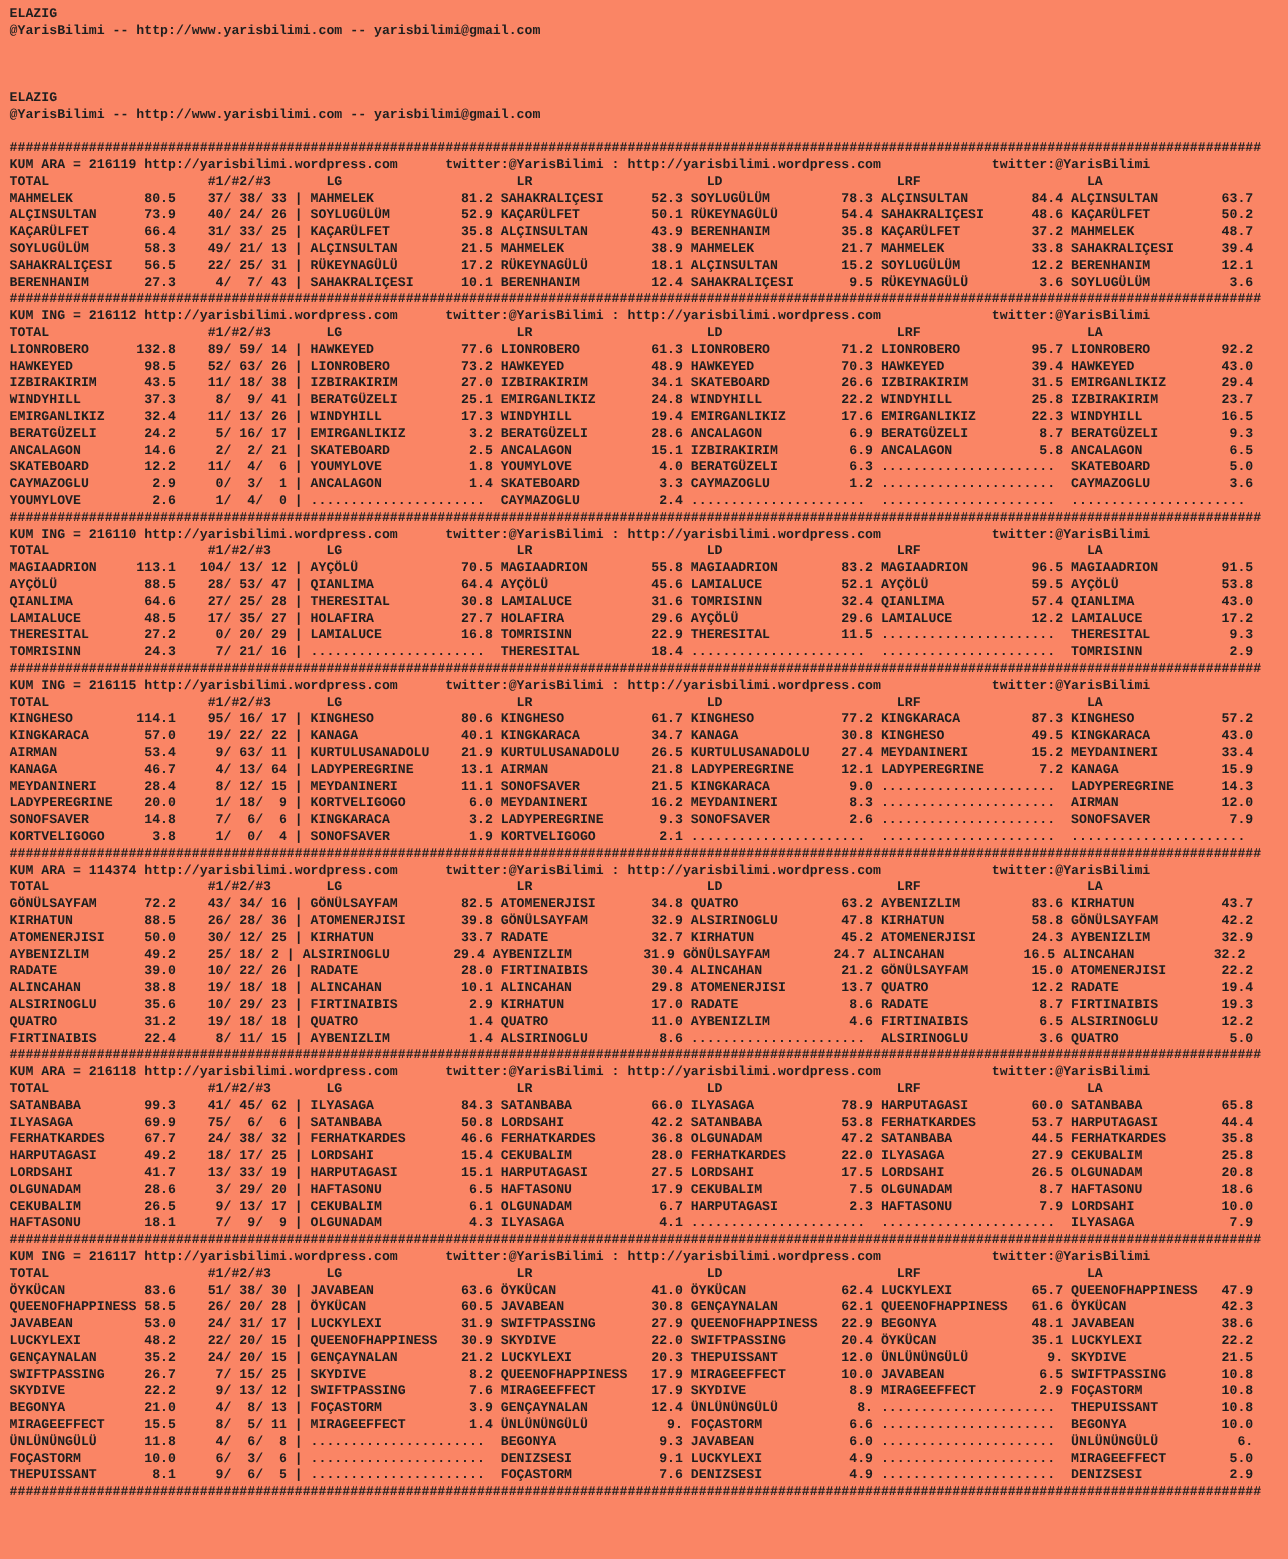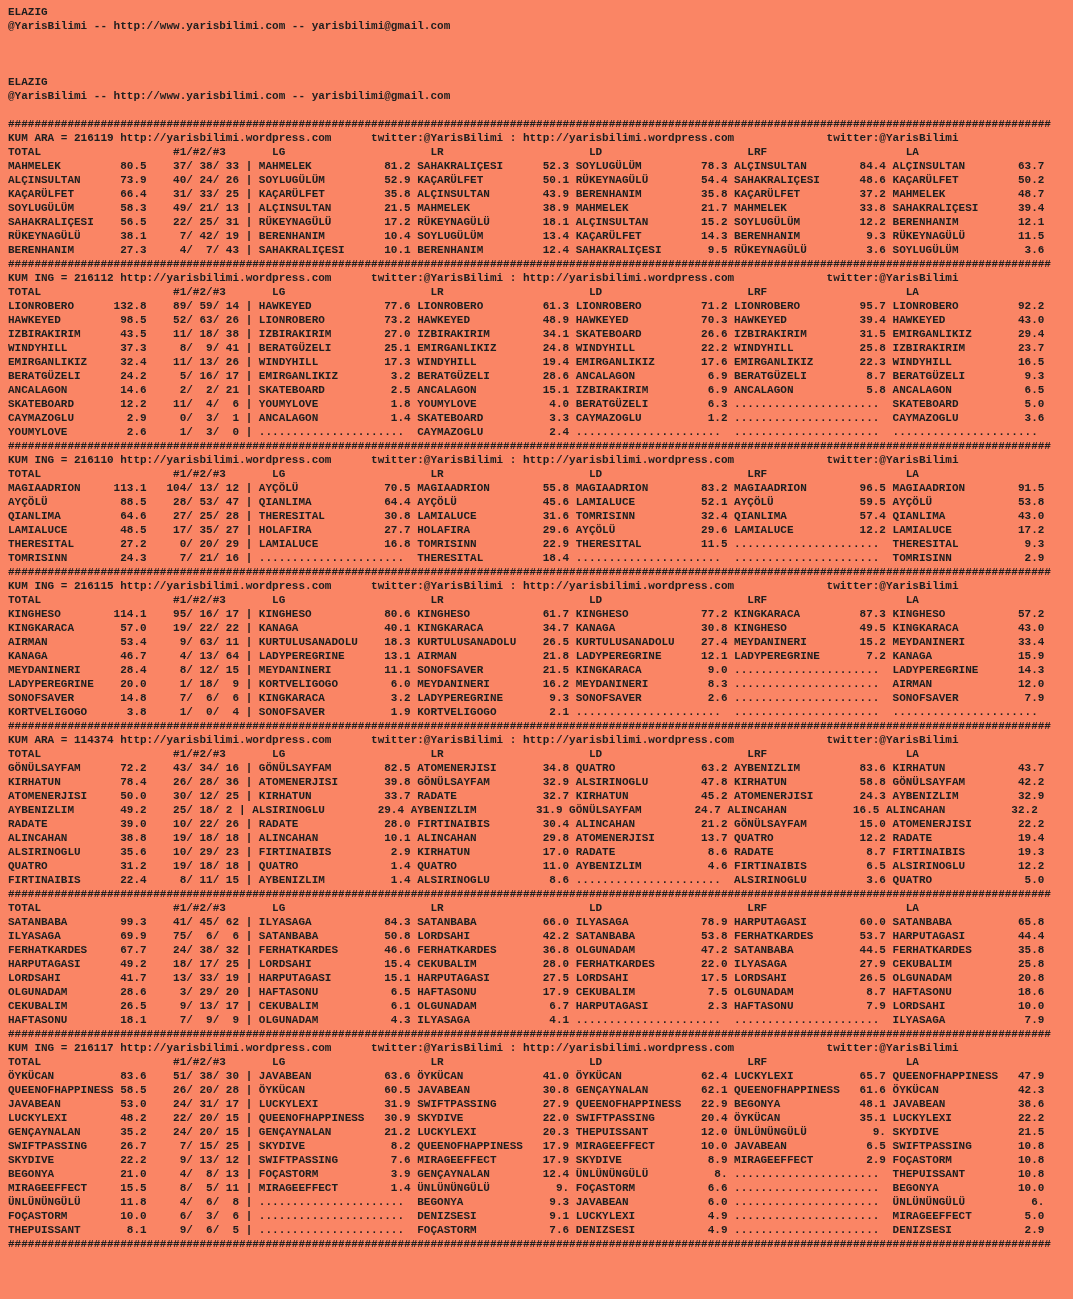--- a/index.html
+++ b/index.html
@@ -32,68 +32,68 @@
   <div class="ln"></div>
   <div id="sections">
       <div class="ln">##############################################################################################################################################################</div>
       <div class="ln">KUM ARA = 216119 http://yarisbilimi.wordpress.com      twitter:@YarisBilimi : http://yarisbilimi.wordpress.com              twitter:@YarisBilimi</div>
       <div class="ln">TOTAL                    #1/#2/#3       LG                      LR                      LD                      LRF                     LA</div>
       <div class="ln">MAHMELEK         80.5    37/ 38/ 33 | MAHMELEK           81.2 SAHAKRALIÇESI      52.3 SOYLUGÜLÜM         78.3 ALÇINSULTAN        84.4 ALÇINSULTAN        63.7 </div>
       <div class="ln">ALÇINSULTAN      73.9    40/ 24/ 26 | SOYLUGÜLÜM         52.9 KAÇARÜLFET         50.1 RÜKEYNAGÜLÜ        54.4 SAHAKRALIÇESI      48.6 KAÇARÜLFET         50.2 </div>
       <div class="ln">KAÇARÜLFET       66.4    31/ 33/ 25 | KAÇARÜLFET         35.8 ALÇINSULTAN        43.9 BERENHANIM         35.8 KAÇARÜLFET         37.2 MAHMELEK           48.7 </div>
       <div class="ln">SOYLUGÜLÜM       58.3    49/ 21/ 13 | ALÇINSULTAN        21.5 MAHMELEK           38.9 MAHMELEK           21.7 MAHMELEK           33.8 SAHAKRALIÇESI      39.4 </div>
       <div class="ln">SAHAKRALIÇESI    56.5    22/ 25/ 31 | RÜKEYNAGÜLÜ        17.2 RÜKEYNAGÜLÜ        18.1 ALÇINSULTAN        15.2 SOYLUGÜLÜM         12.2 BERENHANIM         12.1 </div>
-      <div class="ln">RÜKEYNAGÜLÜ      38.1     7/ 42/ 19 | BERENHANIM         10.4 SOYLUGÜLÜM         13.4 KAÇARÜLFET         14.3 BERENHANIM          9.3 RÜKEYNAGÜLÜ        11.5 </div>
       <div class="ln">BERENHANIM       27.3     4/  7/ 43 | SAHAKRALIÇESI      10.1 BERENHANIM         12.4 SAHAKRALIÇESI       9.5 RÜKEYNAGÜLÜ         3.6 SOYLUGÜLÜM          3.6 </div>
       <div class="ln">##############################################################################################################################################################</div>
       <div class="ln">KUM ING = 216112 http://yarisbilimi.wordpress.com      twitter:@YarisBilimi : http://yarisbilimi.wordpress.com              twitter:@YarisBilimi</div>
       <div class="ln">TOTAL                    #1/#2/#3       LG                      LR                      LD                      LRF                     LA</div>
       <div class="ln">LIONROBERO      132.8    89/ 59/ 14 | HAWKEYED           77.6 LIONROBERO         61.3 LIONROBERO         71.2 LIONROBERO         95.7 LIONROBERO         92.2 </div>
       <div class="ln">HAWKEYED         98.5    52/ 63/ 26 | LIONROBERO         73.2 HAWKEYED           48.9 HAWKEYED           70.3 HAWKEYED           39.4 HAWKEYED           43.0 </div>
       <div class="ln">IZBIRAKIRIM      43.5    11/ 18/ 38 | IZBIRAKIRIM        27.0 IZBIRAKIRIM        34.1 SKATEBOARD         26.6 IZBIRAKIRIM        31.5 EMIRGANLIKIZ       29.4 </div>
       <div class="ln">WINDYHILL        37.3     8/  9/ 41 | BERATGÜZELI        25.1 EMIRGANLIKIZ       24.8 WINDYHILL          22.2 WINDYHILL          25.8 IZBIRAKIRIM        23.7 </div>
       <div class="ln">EMIRGANLIKIZ     32.4    11/ 13/ 26 | WINDYHILL          17.3 WINDYHILL          19.4 EMIRGANLIKIZ       17.6 EMIRGANLIKIZ       22.3 WINDYHILL          16.5 </div>
       <div class="ln">BERATGÜZELI      24.2     5/ 16/ 17 | EMIRGANLIKIZ        3.2 BERATGÜZELI        28.6 ANCALAGON           6.9 BERATGÜZELI         8.7 BERATGÜZELI         9.3 </div>
       <div class="ln">ANCALAGON        14.6     2/  2/ 21 | SKATEBOARD          2.5 ANCALAGON          15.1 IZBIRAKIRIM         6.9 ANCALAGON           5.8 ANCALAGON           6.5 </div>
       <div class="ln">SKATEBOARD       12.2    11/  4/  6 | YOUMYLOVE           1.8 YOUMYLOVE           4.0 BERATGÜZELI         6.3 ......................  SKATEBOARD          5.0 </div>
       <div class="ln">CAYMAZOGLU        2.9     0/  3/  1 | ANCALAGON           1.4 SKATEBOARD          3.3 CAYMAZOGLU          1.2 ......................  CAYMAZOGLU          3.6 </div>
-      <div class="ln">YOUMYLOVE         2.6     1/  3/  0 | ......................  CAYMAZOGLU          2.4 ......................  ......................  ......................  </div>
+      <div class="ln">YOUMYLOVE         2.6     1/  4/  0 | ......................  CAYMAZOGLU          2.4 ......................  ......................  ......................  </div>
       <div class="ln">##############################################################################################################################################################</div>
       <div class="ln">KUM ING = 216110 http://yarisbilimi.wordpress.com      twitter:@YarisBilimi : http://yarisbilimi.wordpress.com              twitter:@YarisBilimi</div>
       <div class="ln">TOTAL                    #1/#2/#3       LG                      LR                      LD                      LRF                     LA</div>
       <div class="ln">MAGIAADRION     113.1   104/ 13/ 12 | AYÇÖLÜ             70.5 MAGIAADRION        55.8 MAGIAADRION        83.2 MAGIAADRION        96.5 MAGIAADRION        91.5 </div>
       <div class="ln">AYÇÖLÜ           88.5    28/ 53/ 47 | QIANLIMA           64.4 AYÇÖLÜ             45.6 LAMIALUCE          52.1 AYÇÖLÜ             59.5 AYÇÖLÜ             53.8 </div>
       <div class="ln">QIANLIMA         64.6    27/ 25/ 28 | THERESITAL         30.8 LAMIALUCE          31.6 TOMRISINN          32.4 QIANLIMA           57.4 QIANLIMA           43.0 </div>
       <div class="ln">LAMIALUCE        48.5    17/ 35/ 27 | HOLAFIRA           27.7 HOLAFIRA           29.6 AYÇÖLÜ             29.6 LAMIALUCE          12.2 LAMIALUCE          17.2 </div>
       <div class="ln">THERESITAL       27.2     0/ 20/ 29 | LAMIALUCE          16.8 TOMRISINN          22.9 THERESITAL         11.5 ......................  THERESITAL          9.3 </div>
       <div class="ln">TOMRISINN        24.3     7/ 21/ 16 | ......................  THERESITAL         18.4 ......................  ......................  TOMRISINN           2.9 </div>
       <div class="ln">##############################################################################################################################################################</div>
       <div class="ln">KUM ING = 216115 http://yarisbilimi.wordpress.com      twitter:@YarisBilimi : http://yarisbilimi.wordpress.com              twitter:@YarisBilimi</div>
       <div class="ln">TOTAL                    #1/#2/#3       LG                      LR                      LD                      LRF                     LA</div>
       <div class="ln">KINGHESO        114.1    95/ 16/ 17 | KINGHESO           80.6 KINGHESO           61.7 KINGHESO           77.2 KINGKARACA         87.3 KINGHESO           57.2 </div>
       <div class="ln">KINGKARACA       57.0    19/ 22/ 22 | KANAGA             40.1 KINGKARACA         34.7 KANAGA             30.8 KINGHESO           49.5 KINGKARACA         43.0 </div>
-      <div class="ln">AIRMAN           53.4     9/ 63/ 11 | KURTULUSANADOLU    18.3 KURTULUSANADOLU    26.5 KURTULUSANADOLU    27.4 MEYDANINERI        15.2 MEYDANINERI        33.4 </div>
+      <div class="ln">AIRMAN           53.4     9/ 63/ 11 | KURTULUSANADOLU    21.9 KURTULUSANADOLU    26.5 KURTULUSANADOLU    27.4 MEYDANINERI        15.2 MEYDANINERI        33.4 </div>
       <div class="ln">KANAGA           46.7     4/ 13/ 64 | LADYPEREGRINE      13.1 AIRMAN             21.8 LADYPEREGRINE      12.1 LADYPEREGRINE       7.2 KANAGA             15.9 </div>
       <div class="ln">MEYDANINERI      28.4     8/ 12/ 15 | MEYDANINERI        11.1 SONOFSAVER         21.5 KINGKARACA          9.0 ......................  LADYPEREGRINE      14.3 </div>
       <div class="ln">LADYPEREGRINE    20.0     1/ 18/  9 | KORTVELIGOGO        6.0 MEYDANINERI        16.2 MEYDANINERI         8.3 ......................  AIRMAN             12.0 </div>
       <div class="ln">SONOFSAVER       14.8     7/  6/  6 | KINGKARACA          3.2 LADYPEREGRINE       9.3 SONOFSAVER          2.6 ......................  SONOFSAVER          7.9 </div>
       <div class="ln">KORTVELIGOGO      3.8     1/  0/  4 | SONOFSAVER          1.9 KORTVELIGOGO        2.1 ......................  ......................  ......................  </div>
       <div class="ln">##############################################################################################################################################################</div>
       <div class="ln">KUM ARA = 114374 http://yarisbilimi.wordpress.com      twitter:@YarisBilimi : http://yarisbilimi.wordpress.com              twitter:@YarisBilimi</div>
       <div class="ln">TOTAL                    #1/#2/#3       LG                      LR                      LD                      LRF                     LA</div>
       <div class="ln">GÖNÜLSAYFAM      72.2    43/ 34/ 16 | GÖNÜLSAYFAM        82.5 ATOMENERJISI       34.8 QUATRO             63.2 AYBENIZLIM         83.6 KIRHATUN           43.7 </div>
-      <div class="ln">KIRHATUN         78.4    26/ 28/ 36 | ATOMENERJISI       39.8 GÖNÜLSAYFAM        32.9 ALSIRINOGLU        47.8 KIRHATUN           58.8 GÖNÜLSAYFAM        42.2 </div>
+      <div class="ln">KIRHATUN         88.5    26/ 28/ 36 | ATOMENERJISI       39.8 GÖNÜLSAYFAM        32.9 ALSIRINOGLU        47.8 KIRHATUN           58.8 GÖNÜLSAYFAM        42.2 </div>
       <div class="ln">ATOMENERJISI     50.0    30/ 12/ 25 | KIRHATUN           33.7 RADATE             32.7 KIRHATUN           45.2 ATOMENERJISI       24.3 AYBENIZLIM         32.9 </div>
       <div class="ln">AYBENIZLIM       49.2    25/ 18/ 2 | ALSIRINOGLU        29.4 AYBENIZLIM         31.9 GÖNÜLSAYFAM        24.7 ALINCAHAN          16.5 ALINCAHAN          32.2 </div>
       <div class="ln">RADATE           39.0    10/ 22/ 26 | RADATE             28.0 FIRTINAIBIS        30.4 ALINCAHAN          21.2 GÖNÜLSAYFAM        15.0 ATOMENERJISI       22.2 </div>
       <div class="ln">ALINCAHAN        38.8    19/ 18/ 18 | ALINCAHAN          10.1 ALINCAHAN          29.8 ATOMENERJISI       13.7 QUATRO             12.2 RADATE             19.4 </div>
       <div class="ln">ALSIRINOGLU      35.6    10/ 29/ 23 | FIRTINAIBIS         2.9 KIRHATUN           17.0 RADATE              8.6 RADATE              8.7 FIRTINAIBIS        19.3 </div>
       <div class="ln">QUATRO           31.2    19/ 18/ 18 | QUATRO              1.4 QUATRO             11.0 AYBENIZLIM          4.6 FIRTINAIBIS         6.5 ALSIRINOGLU        12.2 </div>
       <div class="ln">FIRTINAIBIS      22.4     8/ 11/ 15 | AYBENIZLIM          1.4 ALSIRINOGLU         8.6 ......................  ALSIRINOGLU         3.6 QUATRO              5.0 </div>
       <div class="ln">##############################################################################################################################################################</div>
+      <div class="ln">KUM ARA = 216118 http://yarisbilimi.wordpress.com      twitter:@YarisBilimi : http://yarisbilimi.wordpress.com              twitter:@YarisBilimi</div>
       <div class="ln">TOTAL                    #1/#2/#3       LG                      LR                      LD                      LRF                     LA</div>
       <div class="ln">SATANBABA        99.3    41/ 45/ 62 | ILYASAGA           84.3 SATANBABA          66.0 ILYASAGA           78.9 HARPUTAGASI        60.0 SATANBABA          65.8 </div>
       <div class="ln">ILYASAGA         69.9    75/  6/  6 | SATANBABA          50.8 LORDSAHI           42.2 SATANBABA          53.8 FERHATKARDES       53.7 HARPUTAGASI        44.4 </div>
       <div class="ln">FERHATKARDES     67.7    24/ 38/ 32 | FERHATKARDES       46.6 FERHATKARDES       36.8 OLGUNADAM          47.2 SATANBABA          44.5 FERHATKARDES       35.8 </div>
       <div class="ln">HARPUTAGASI      49.2    18/ 17/ 25 | LORDSAHI           15.4 CEKUBALIM          28.0 FERHATKARDES       22.0 ILYASAGA           27.9 CEKUBALIM          25.8 </div>
       <div class="ln">LORDSAHI         41.7    13/ 33/ 19 | HARPUTAGASI        15.1 HARPUTAGASI        27.5 LORDSAHI           17.5 LORDSAHI           26.5 OLGUNADAM          20.8 </div>
       <div class="ln">OLGUNADAM        28.6     3/ 29/ 20 | HAFTASONU           6.5 HAFTASONU          17.9 CEKUBALIM           7.5 OLGUNADAM           8.7 HAFTASONU          18.6 </div>
       <div class="ln">CEKUBALIM        26.5     9/ 13/ 17 | CEKUBALIM           6.1 OLGUNADAM           6.7 HARPUTAGASI         2.3 HAFTASONU           7.9 LORDSAHI           10.0 </div>
       <div class="ln">HAFTASONU        18.1     7/  9/  9 | OLGUNADAM           4.3 ILYASAGA            4.1 ......................  ......................  ILYASAGA            7.9 </div>
       <div class="ln">##############################################################################################################################################################</div>

